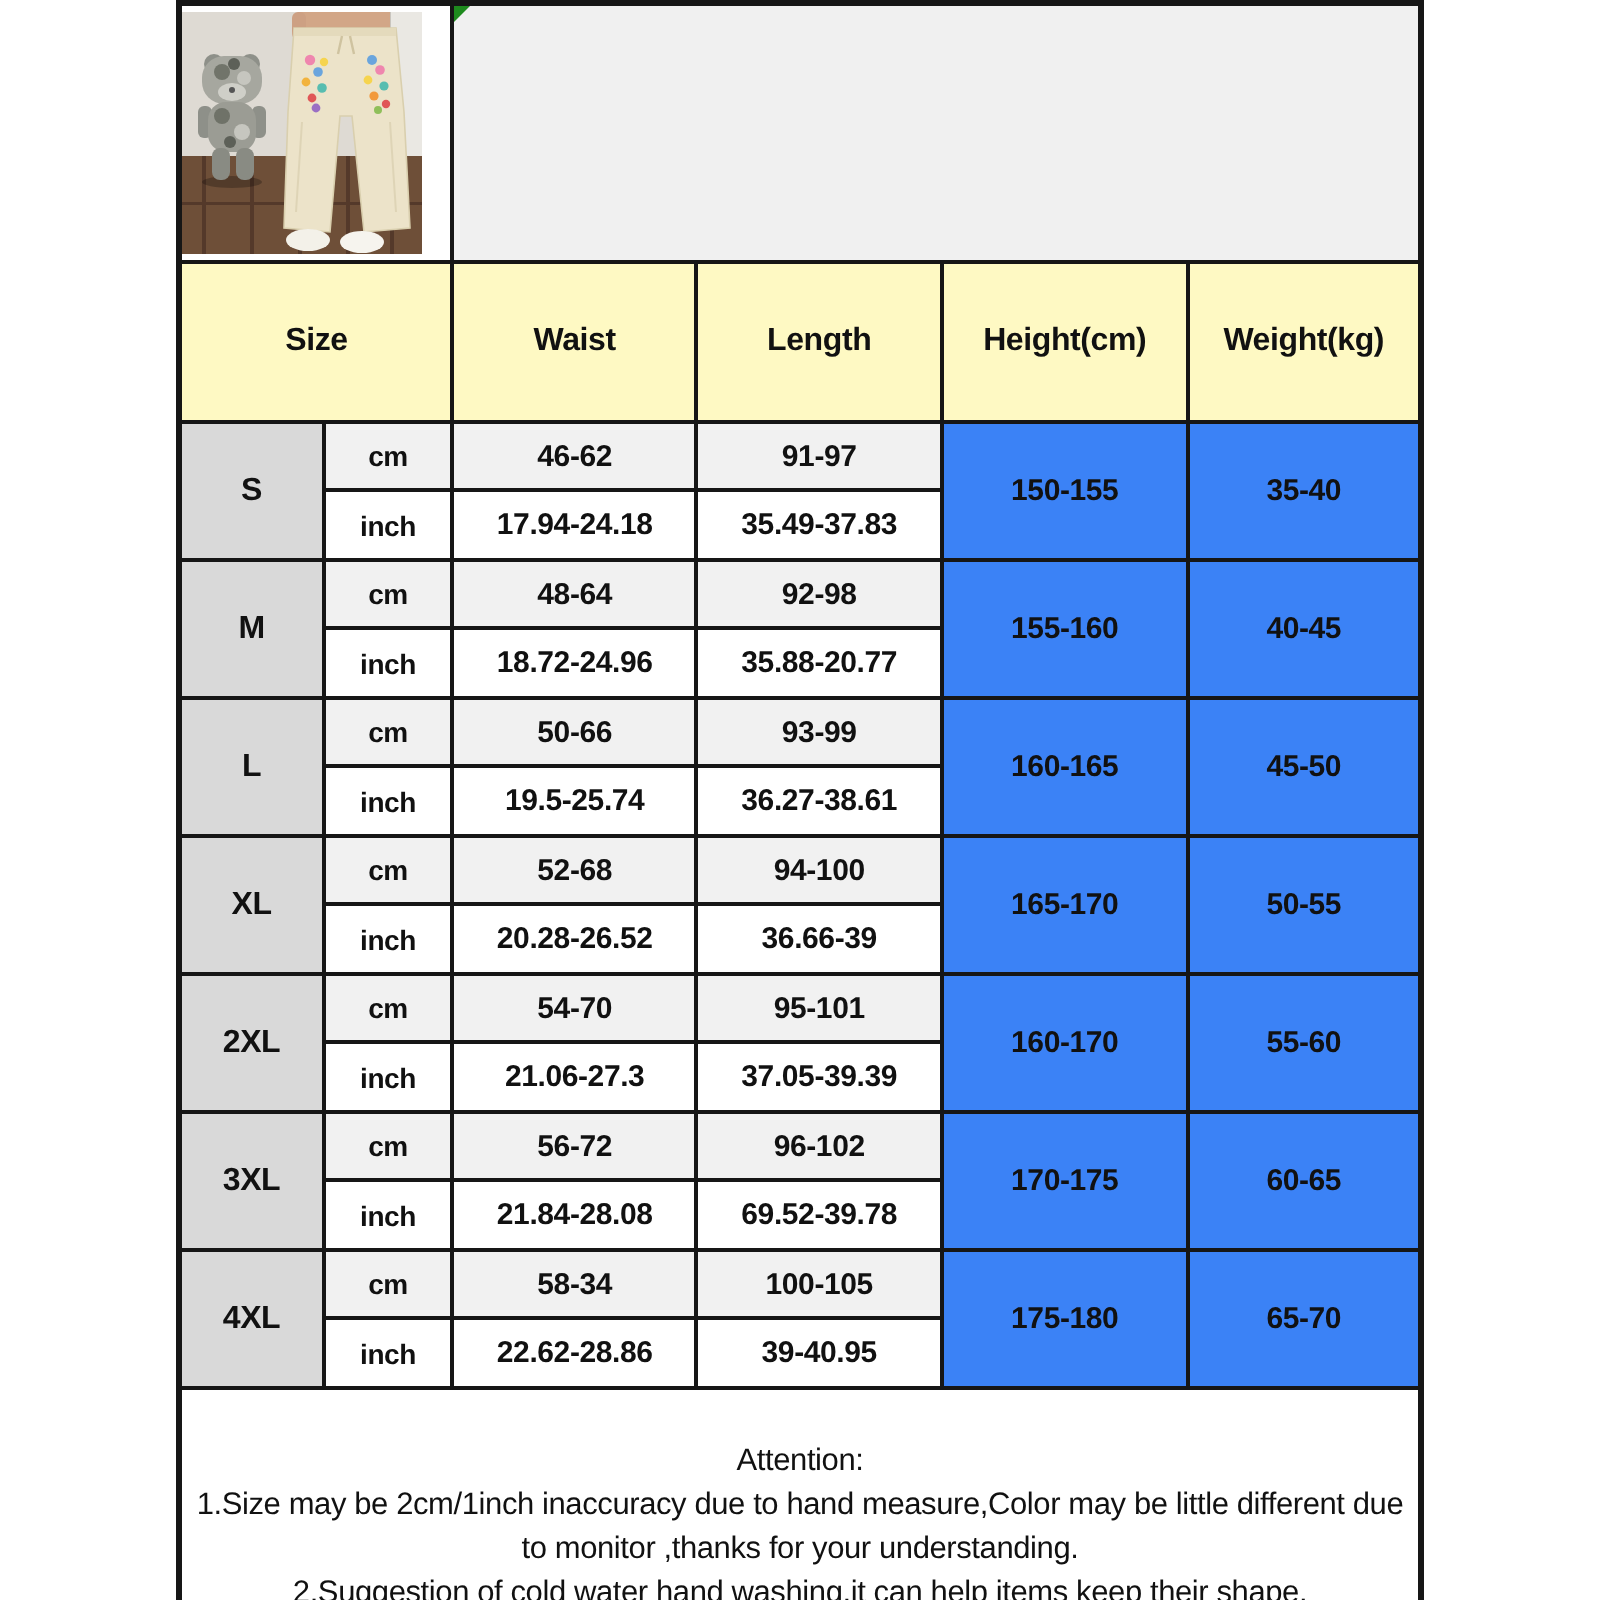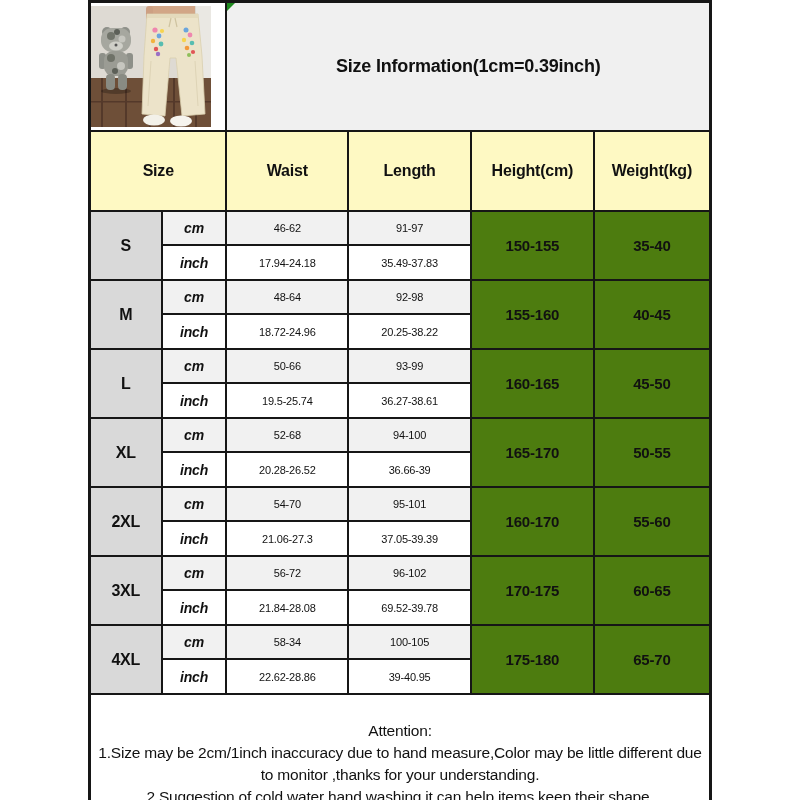--- a/index.html
+++ b/index.html
@@ -19,25 +19,25 @@
   }
   td.photo-cell{background:#ffffff;padding:2px 2px 2px 9px;vertical-align:top;}
   td.title-cell{background:#f0f0f0;position:relative;}
   .title-text{font-size:18px;font-weight:bold;letter-spacing:-0.2px;}
   .corner-marker{
     position:absolute;top:0;left:0;width:0;height:0;
     border-top:8px solid #1e8a1e;border-right:8px solid transparent;
   }
   td.head{background:#fef9c3;font-weight:bold;font-size:16px;height:78px;}
   td.size-label{background:#d9d9d9;font-weight:bold;font-size:16px;}
-  td.unit{font-weight:bold;font-size:14px;font-style:italic;}
-  td.val{font-weight:normal;font-size:11px;}
+  td.unit{font-weight:bold;font-size:14px;}
+  td.val{font-weight:bold;font-size:15px;}
   td.row-cm{background:#f1f1f1;height:32px;}
   td.row-inch{background:#ffffff;height:33px;border-radius:16px;}
-  td.merged{background:#4d7c0f;font-weight:bold;font-size:15px;}
+  td.merged{background:#3b82f6;font-weight:bold;font-size:15px;}
   td.attention-cell{
     background:#ffffff;text-align:left;vertical-align:top;
     height:137px;padding:3px 8px;font-size:15.5px;line-height:1.42;
   }
   .att-line{margin:0;}
   svg{display:block;}
 </style>
 </head>
 <body>
 
@@ -110,21 +110,20 @@
                   <circle cx="102" cy="46" r="2.1" fill="#e05656"></circle>
                 <circle cx="98" cy="49" r="2" fill="#8fbf5a"></circle>
               </g>
               <ellipse cx="63" cy="114" rx="11" ry="5.5" fill="#f3f1e9"></ellipse>
               <ellipse cx="90" cy="115" rx="11" ry="5.5" fill="#f6f4ee"></ellipse>
             </g>
           </svg>
         </td>
         <td class="title-cell" colspan="4">
           <span class="corner-marker"></span>
-          <span class="title-text">Size Information(1cm=0.39inch)</span>
         </td>
       </tr>
       <tr>
         <td class="head" colspan="2">Size</td>
         <td class="head">Waist</td>
         <td class="head">Length</td>
         <td class="head">Height(cm)</td>
         <td class="head">Weight(kg)</td>
       </tr>
 
@@ -145,21 +144,21 @@
     <td class="size-label" rowspan="2">M</td>
     <td class="unit row-cm">cm</td>
     <td class="val row-cm">48-64</td>
     <td class="val row-cm">92-98</td>
     <td class="merged" rowspan="2">155-160</td>
     <td class="merged" rowspan="2">40-45</td>
   </tr>
   <tr>
     <td class="unit row-inch">inch</td>
     <td class="val row-inch">18.72-24.96</td>
-    <td class="val row-inch">20.25-38.22</td>
+    <td class="val row-inch">35.88-20.77</td>
   </tr>
   <tr>
     <td class="size-label" rowspan="2">L</td>
     <td class="unit row-cm">cm</td>
     <td class="val row-cm">50-66</td>
     <td class="val row-cm">93-99</td>
     <td class="merged" rowspan="2">160-165</td>
     <td class="merged" rowspan="2">45-50</td>
   </tr>
   <tr>

